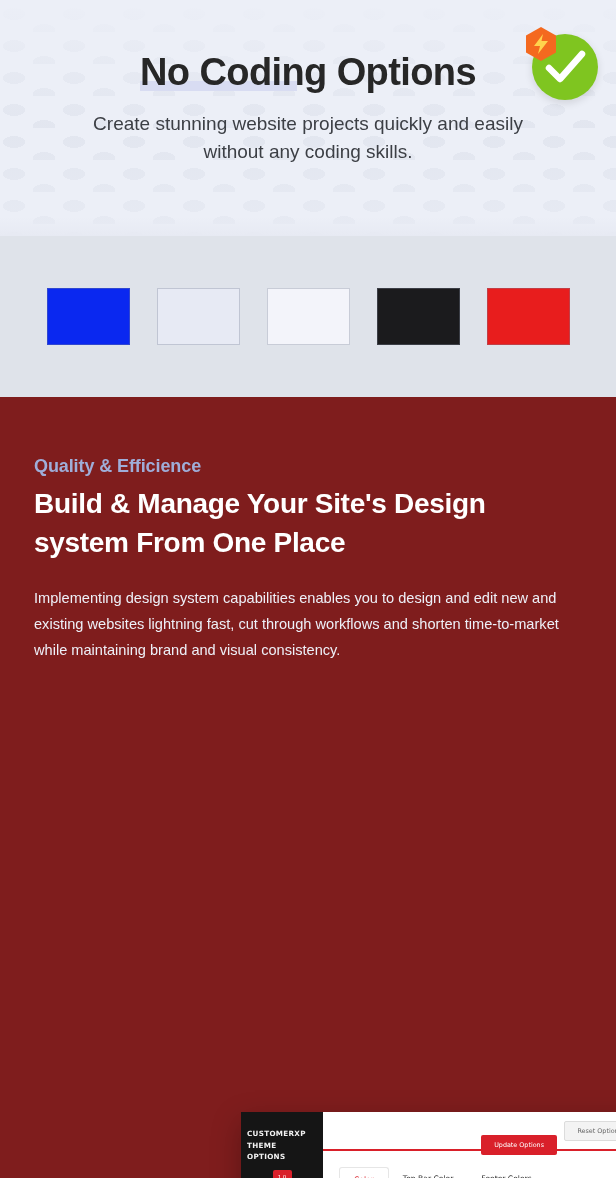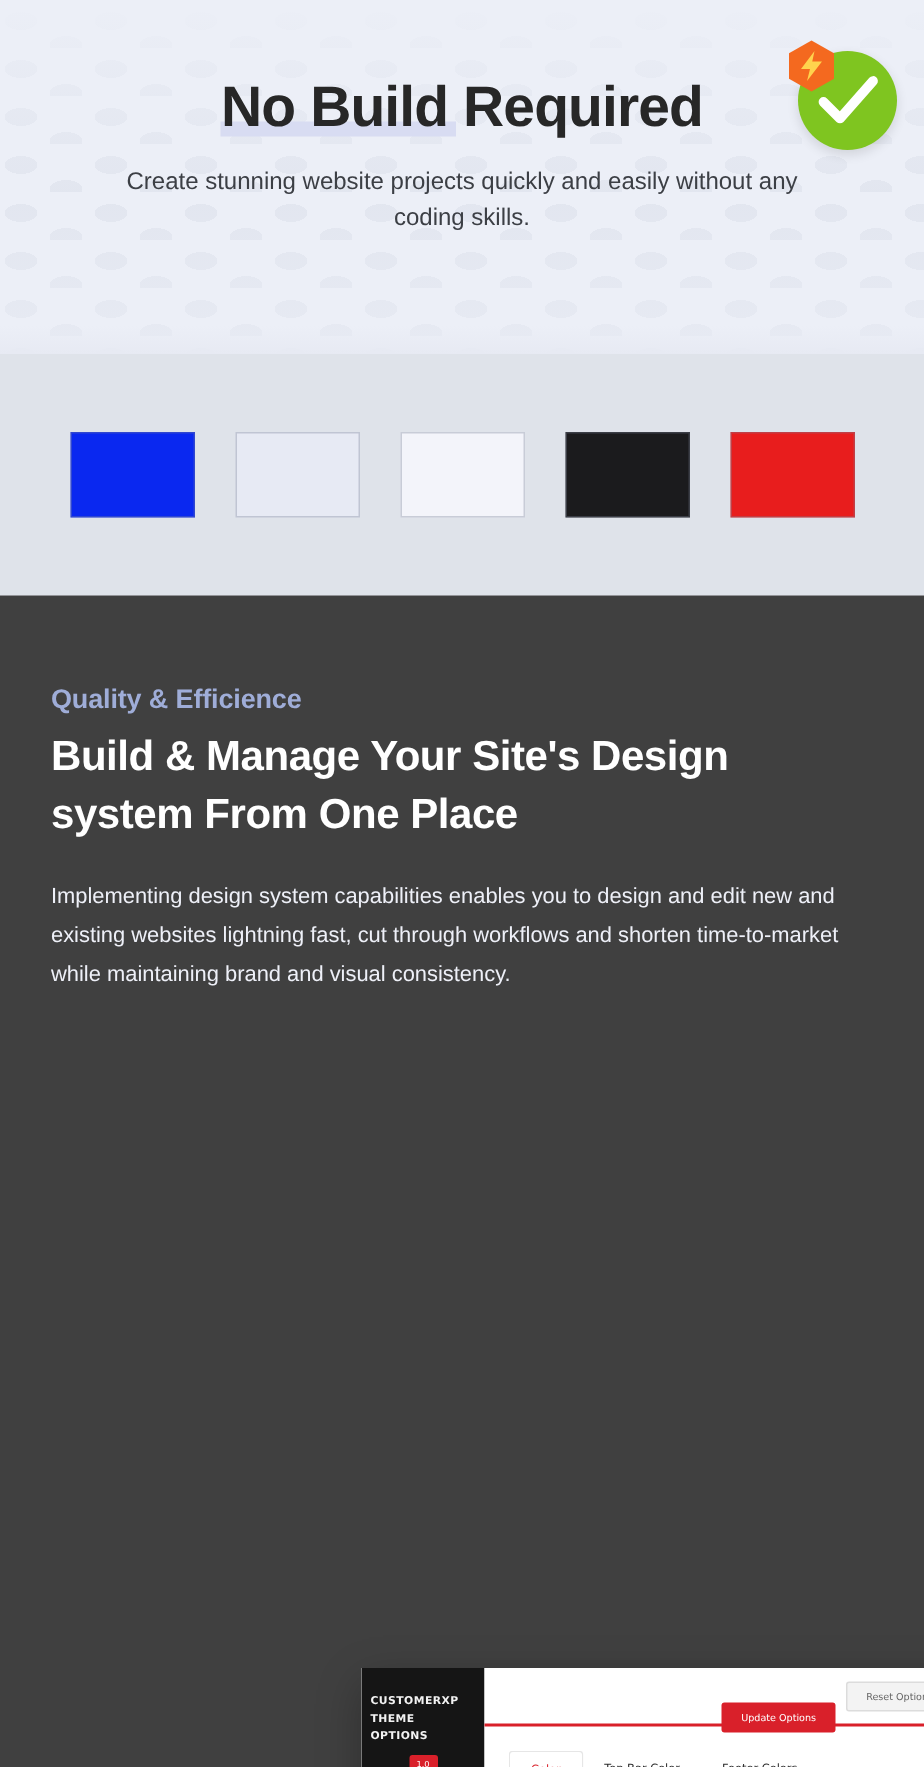--- a/index.html
+++ b/index.html
@@ -39,21 +39,21 @@
     letter-spacing: -0.6px; line-height: 1.1;
     position: relative; display: inline-block;
   }
   .hero-title .hl {
     position: absolute; left: 0px; bottom: 3px;
     width: 157px; height: 10px; background: #d8dcf2;
     z-index: -1;
   }
   .hero-sub {
     margin: 16px auto 0; width: 470px;
-    font-size: 16px; color: #3c3f45; line-height: 1.5;
+    font-size: 19px; color: #3c3f45; line-height: 1.5;
   }
   
   .badge-wrap { position: absolute; right: 16px; top: 26px; width: 76px; height: 76px; z-index: 5; }
   .badge-circle {
     position: absolute; left: 8px; top: 8px;
     width: 66px; height: 66px; border-radius: 50%;
     background: #7fc520;
     box-shadow: 0 3px 8px rgba(0,0,0,0.12);
   }
   .badge-check { position: absolute; left: 8px; top: 8px; width: 66px; height: 66px; }
@@ -66,21 +66,21 @@
     background: #dfe3ea;
     display: flex; align-items: center; justify-content: center;
     gap: 27px;
   }
   .swatch { width: 83px; height: 57px; border: 1px solid rgba(120,130,150,0.35); }
 
   
   .blue {
     position: relative;
     width: 616px; height: 781px;
-    background: #404040;
+    background: #7f1d1d;
     overflow: hidden;
   }
   .blue-copy { padding: 59px 34px 0 34px; }
   .eyebrow {
     font-size: 18px; color: #9fadd8; font-weight: bold;
     letter-spacing: -0.1px;
   }
   .blue-h2 {
     margin-top: 8px;
     font-size: 28px; line-height: 1.38; font-weight: bold;
@@ -158,21 +158,21 @@
       </svg>
       <svg class="badge-hex" viewBox="0 0 34 36">
         <path d="M17 1 L32 9.5 L32 26.5 L17 35 L2 26.5 L2 9.5 Z" fill="#f4691f"></path>
         <path d="M19 8 L10 20 L16 20 L14 28 L24 15 L17.5 15 Z" fill="#ffd34d"></path>
       </svg>
     </div>
 
     <div class="hero-inner">
       <h1 class="hero-title">
         <span class="hl"></span>
-        <span>No Build Required</span>
+        <span>No Coding Options</span>
       </h1>
       <p class="hero-sub">Create stunning website projects quickly and easily without any coding skills.</p>
     </div>
   </section>
 
   <section class="swatches">
     <div class="swatch" id="sw0" style="background: rgb(10, 40, 240);"></div>
     <div class="swatch" id="sw1" style="background: rgb(231, 234, 244);"></div>
     <div class="swatch" id="sw2" style="background: rgb(243, 244, 250);"></div>
     <div class="swatch" id="sw3" style="background: rgb(27, 27, 29);"></div>

